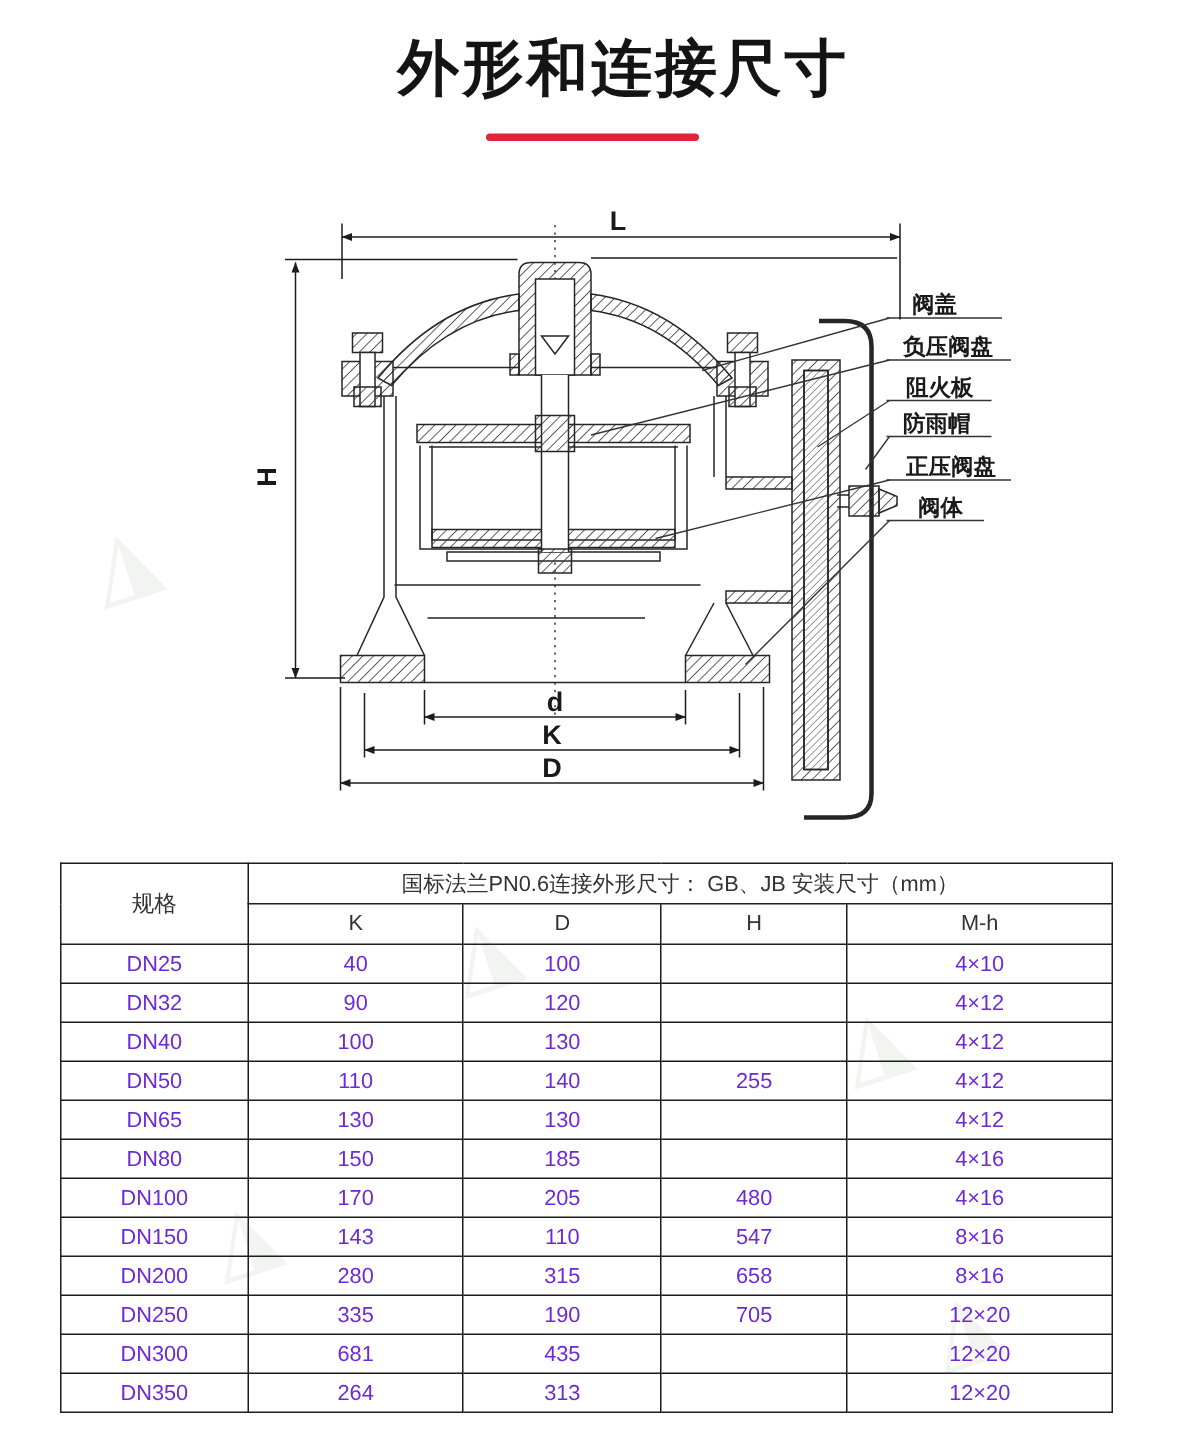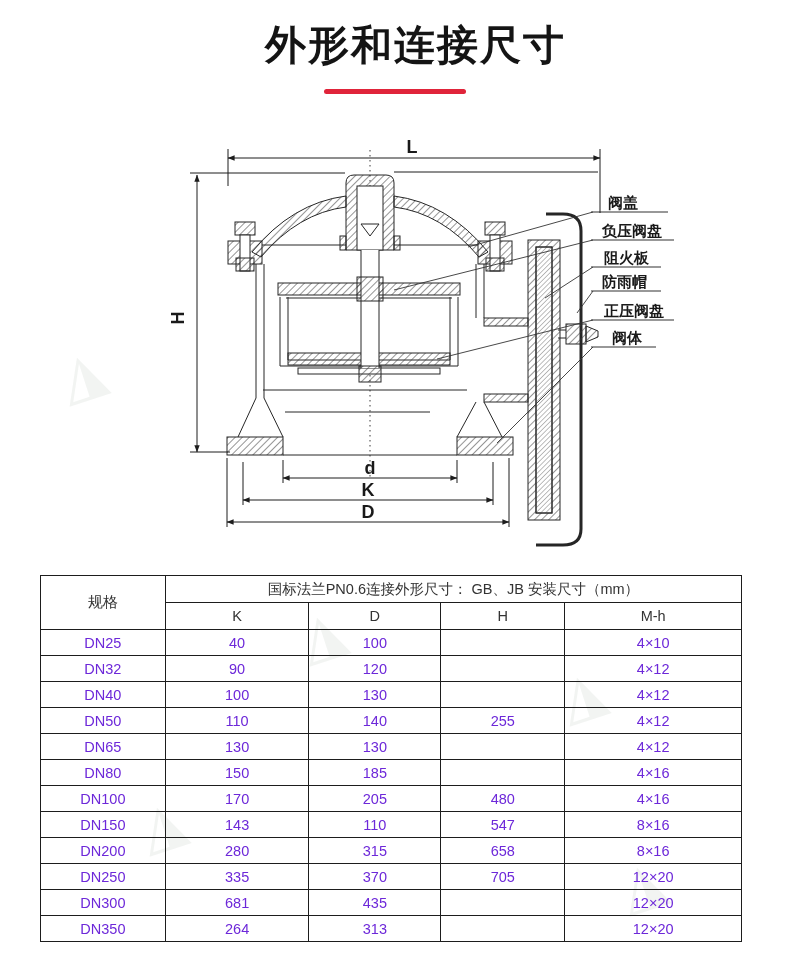--- a/index.html
+++ b/index.html
@@ -263,21 +263,21 @@
       <tr>
           <td>DN200</td>
           <td>280</td>
           <td>315</td>
           <td>658</td>
           <td>8×16</td>
         </tr>
       <tr>
           <td>DN250</td>
           <td>335</td>
-          <td>370</td>
+          <td>190</td>
           <td>705</td>
           <td>12×20</td>
         </tr>
       <tr>
           <td>DN300</td>
           <td>681</td>
           <td>435</td>
           <td></td>
           <td>12×20</td>
         </tr>

